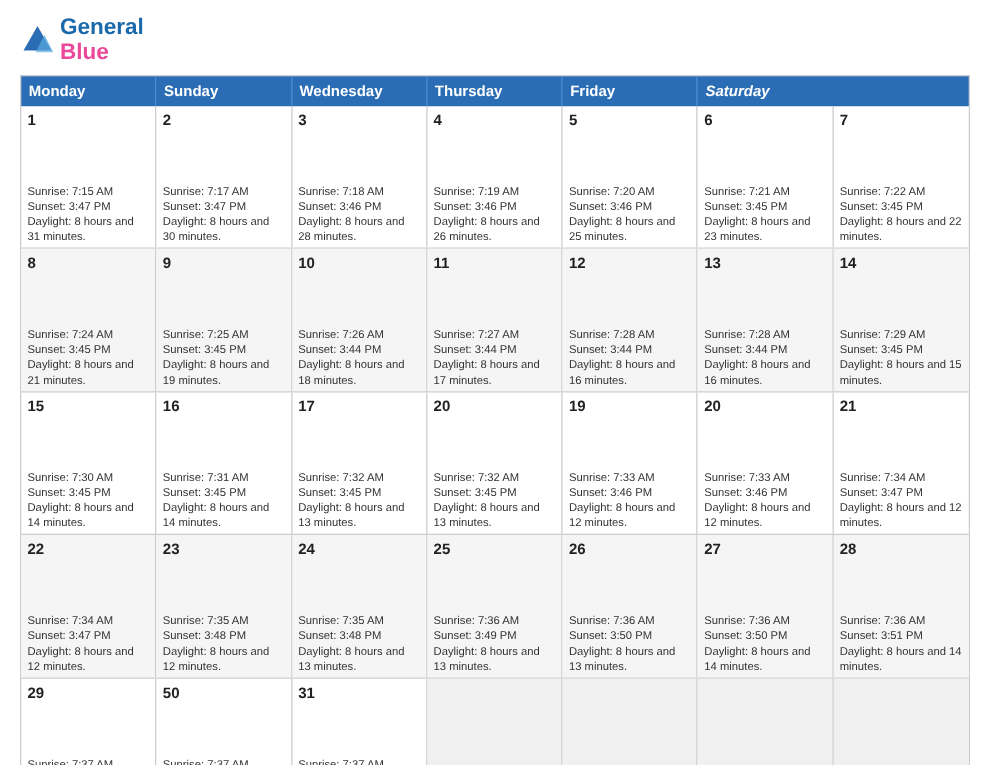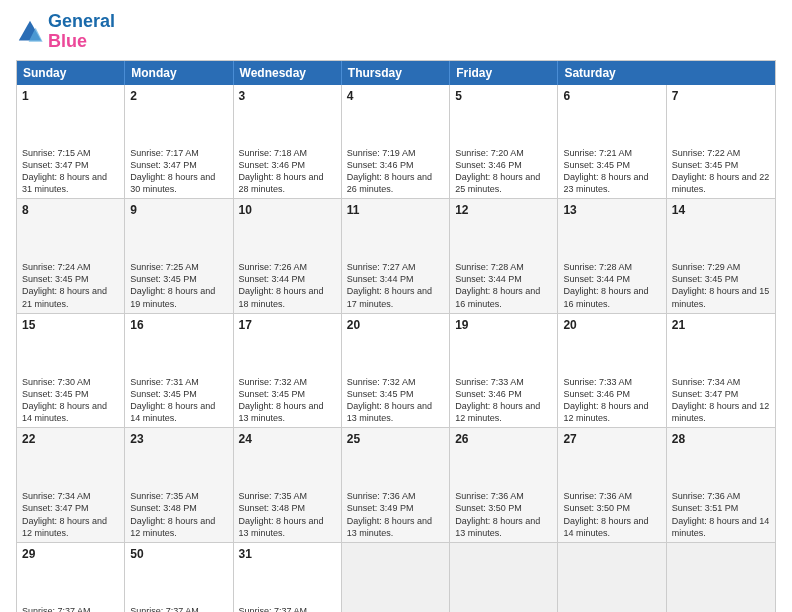--- a/index.html
+++ b/index.html
@@ -65,21 +65,21 @@
       background: #2a6db5;
     }
     .cal-header-cell {
       color: #fff;
       font-size: 12px;
       font-weight: bold;
       padding: 5px 6px;
       text-align: left;
       border-right: 1px solid #4a8dd5;
     }
-    .cal-header-cell:last-child { border-right: none; }
+    .cal-header-cell:last-child { border-right: none; font-style: italic; }
     .cal-body {
       flex: 1;
       display: flex;
       flex-direction: column;
     }
     .cal-row {
       display: grid;
       grid-template-columns: repeat(7, 1fr);
       flex: 1;
       border-top: 1px solid #ccc;
@@ -126,22 +126,22 @@
       </div>
     </div>
     <div class="title-block">
       <div class="month-title"></div>
       <div class="location"></div>
     </div>
   </div>
 
   <div class="calendar">
     <div class="cal-header">
-    <div class="cal-header-cell">Sunday</div>
-        <div class="cal-header-cell">Monday</div>
+    <div class="cal-header-cell">Monday</div>
+        <div class="cal-header-cell">Sunday</div>
         <div class="cal-header-cell">Wednesday</div>
         <div class="cal-header-cell">Thursday</div>
         <div class="cal-header-cell">Friday</div>
         <div class="cal-header-cell">Saturday</div>
       </div>
     <div class="cal-body">
     <div class="cal-row">
           <div class="cal-cell">
         <span class="day-num">1</span>
         <div class="cell-text">Sunrise: 7:15 AM<br>Sunset: 3:47 PM<br>Daylight: 8 hours and 31 minutes.</div>

